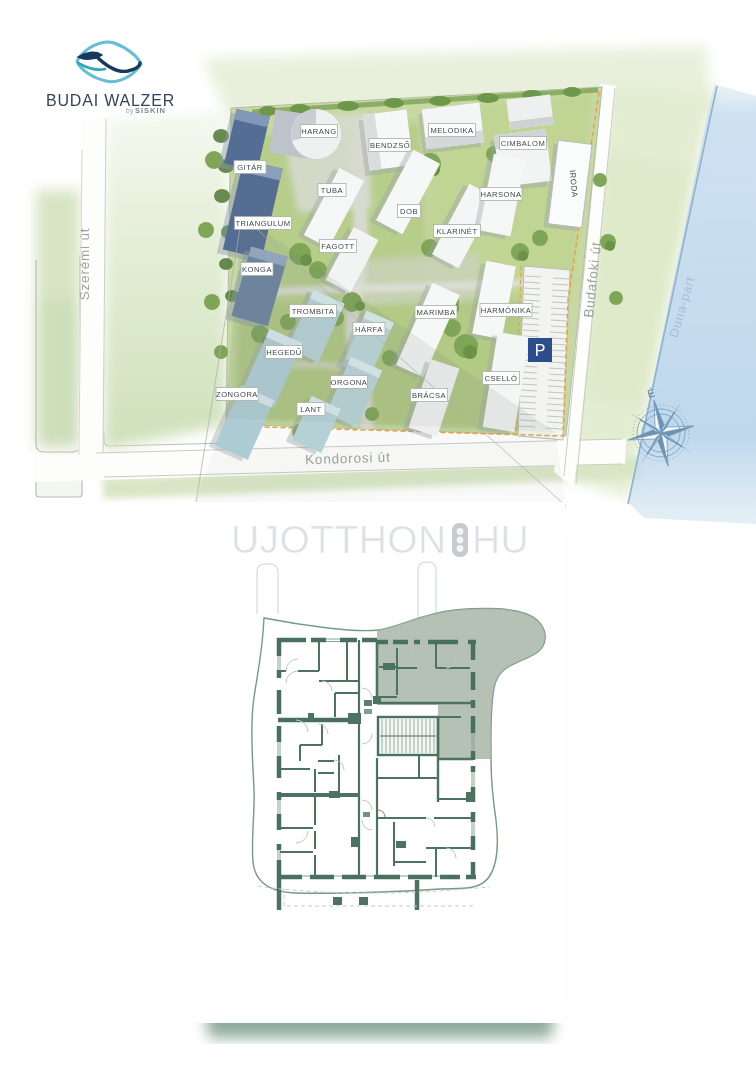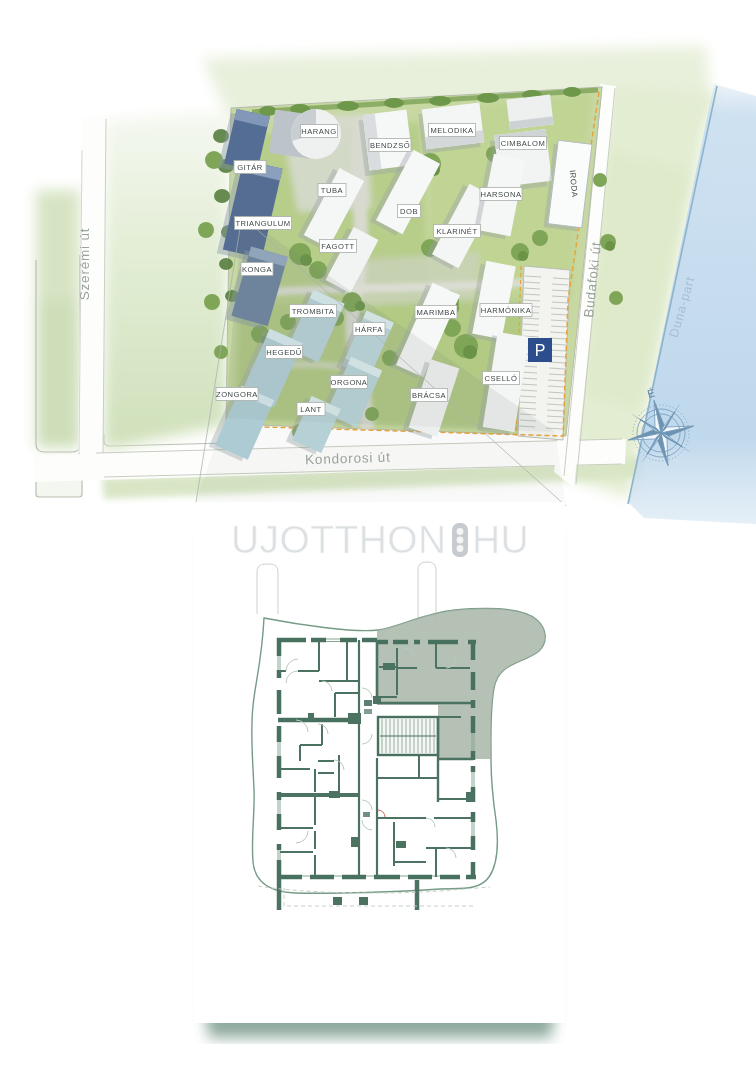--- a/index.html
+++ b/index.html
@@ -732,13 +732,28 @@
 <g font-size="39" fill="#bcc2c7" opacity="0.5" letter-spacing="0.4" stroke="#f2f4f5" stroke-width="0.7">
 <text x="231" y="553">UJOTTHON</text>
 <text x="472" y="553">HU</text>
 </g>
 <rect x="452" y="523" width="16" height="34" rx="7" fill="#a2a9af" opacity="0.6"></rect>
 <circle cx="460" cy="531.5" r="3.4" fill="#f4f5f6"></circle>
       <circle cx="460" cy="540" r="3.4" fill="#f4f5f6"></circle>
       <circle cx="460" cy="548.5" r="3.4" fill="#f4f5f6"></circle>
 </svg>
 
+<div style="position:absolute;left:40px;top:24px;width:170px;height:95px;">
+<svg width="170" height="95" viewBox="0 0 170 95">
+
+<g fill="none" stroke-linecap="round">
+<path d="M37,37 C44,24 62,15 74,19 C88,24 98,33 101,40 C94,52 78,60 66,57 C53,54 40,46 37,37 Z" stroke="#64bed5" stroke-width="3"></path>
+<path d="M39,33 C45,29 55,27 61,31 C55,35 45,36 39,33 Z" stroke="#16395c" stroke-width="2.4" fill="#16395c"></path>
+<path d="M56,32 C66,42 78,49 88,47 C96,45 100,42 100,39" stroke="#16395c" stroke-width="3.4"></path>
+<path d="M38,39 C47,44 57,47 65,45" stroke="#2fa8bc" stroke-width="2.6"></path>
+</g>
+
+<text x="6" y="82" font-family="Liberation Sans,sans-serif" font-size="16" fill="#33455c" letter-spacing="0.8">BUDAI WALZER</text>
+<text x="86" y="89" font-family="Liberation Sans,sans-serif" font-size="6.5" fill="#97a0a8" letter-spacing="0.5">by</text>
+<text x="95" y="89" font-family="Liberation Sans,sans-serif" font-size="7.5" fill="#7e8894" letter-spacing="1" font-weight="bold">SISKIN</text>
+</svg>
 </div>
+</div>
 
 </body></html>

